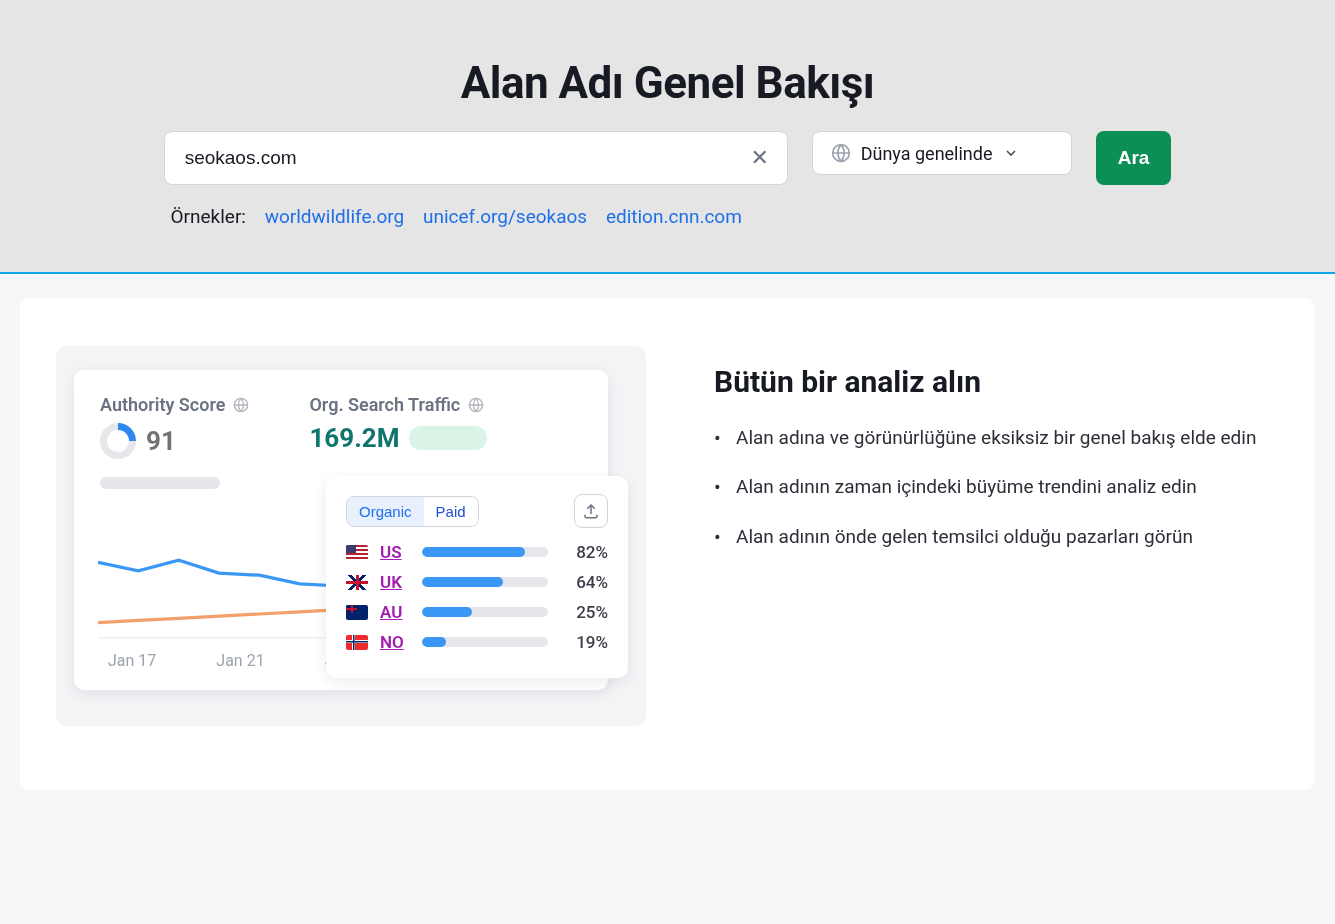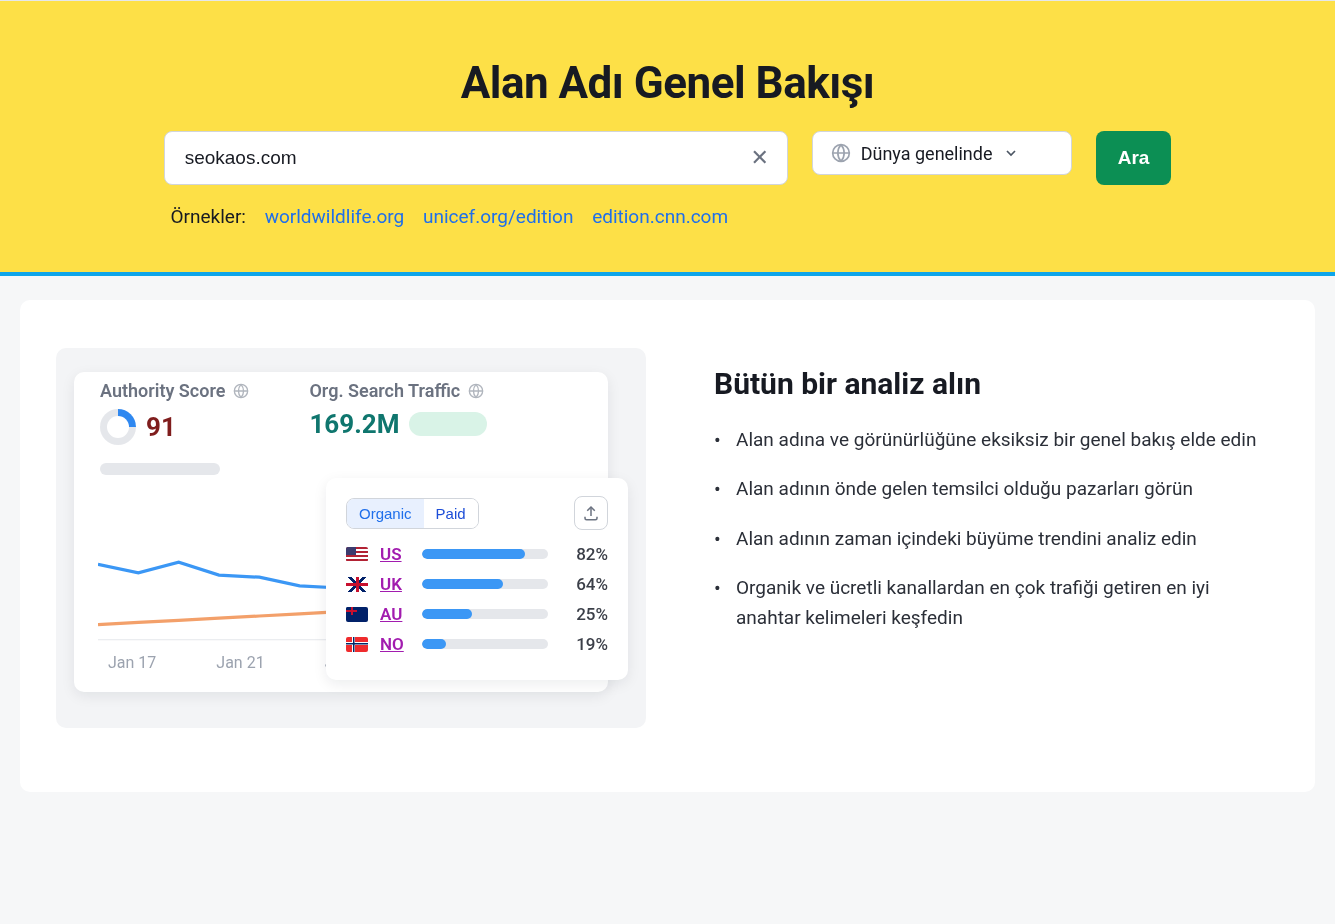--- a/index.html
+++ b/index.html
@@ -3,23 +3,23 @@
 <meta charset="utf-8">
 <style>
 * { margin: 0; padding: 0; box-sizing: border-box; }
 body {
   font-family: -apple-system, BlinkMacSystemFont, "Segoe UI", Roboto, Helvetica, Arial, sans-serif;
   background: #f6f7f8;
   color: #171a22;
   width: 1335px;
 }
 .hero {
-  background: #fde047;
+  background: #e5e5e5;
   border-top: 1px solid #e5e7eb;
-  border-bottom: 4px solid #0ea5e9;
+  border-bottom: 2px solid #0ea5e9;
   padding: 56px 0 44px 0;
   text-align: center;
 }
 .hero h1 {
   font-size: 44px;
   font-weight: 700;
   letter-spacing: -0.5px;
   margin-bottom: 22px;
 }
 .hero .subtitle {
@@ -161,40 +161,40 @@
   border-radius: 10px;
 }
 .card {
   position: absolute;
   background: #fff;
   border-radius: 10px;
   box-shadow: 0 4px 14px rgba(15,23,42,0.08);
 }
 .card-back {
   left: 18px; top: 24px; width: 534px; height: 320px;
-  padding: 8px 26px;
+  padding: 24px 26px;
 }
 .card-back .row { display:flex; gap: 60px; }
 .metric-title {
   color: #6b7280; font-weight: 600; font-size: 18px;
   display: flex; align-items: center; gap: 8px;
 }
 .metric-title .globe-sm { color:#b0b5bd; }
 .auth-score {
   display:flex; align-items:center; gap:10px; margin-top:8px;
 }
 .auth-score .ring {
   width:36px;height:36px;border-radius:50%;
   background: conic-gradient(#2f88f0 0 90deg, #e5e7eb 90deg 360deg);
   position:relative;
 }
 .auth-score .ring::after{
   content:""; position:absolute; inset:7px; background:#fff; border-radius:50%;
 }
-.auth-score .val { color:#7f1d1d; font-size:26px; font-weight:700; }
+.auth-score .val { color:#737373; font-size:26px; font-weight:700; }
 .skeleton { background:#e5e7eb; border-radius:6px; height:12px; width:120px; margin-top:18px;}
 .org-val { color:#0f766e; font-size:26px; font-weight:700; margin-top:8px; display:flex; align-items:center; gap:10px;}
 .org-val .pill { width:78px; height:24px; background:#d9f3e7; border-radius:12px; }
 
 .mini-chart { position:absolute; left:24px; right:26px; bottom:20px; height:140px; }
 .axis-labels { position:absolute; bottom:0; left:10px; right:0; display:flex; gap:60px; color:#9ca3af; font-size:16px;}
 .card-front {
   left: 270px; top: 130px; width: 302px; padding: 18px 20px 16px 20px;
 }
 .seg-row { display:flex; justify-content:space-between; align-items:center; margin-bottom:14px;}
@@ -278,21 +278,21 @@
         </svg>
       </span>
     </div>
 
     <button class="search-btn">Ara</button>
   </div>
 
   <div class="examples-row">
     <span>Örnekler:</span>
     <a href="#">worldwildlife.org</a>
-    <a href="#">unicef.org/edition</a>
+    <a href="#">unicef.org/seokaos</a>
     <a href="#">edition.cnn.com</a>
   </div>
 </section>
 
 <section class="feature-section">
   <div class="widget-area">
 
     <div class="card card-back">
       <div class="row">
         <div>
@@ -393,18 +393,17 @@
           </div>
         </div>
     </div>
 
   </div>
 
   <div class="feature-text">
     <h2>Bütün bir analiz alın</h2>
     <ul id="bullet-list">
         <li>Alan adına ve görünürlüğüne eksiksiz bir genel bakış elde edin</li>
+        <li>Alan adının zaman içindeki büyüme trendini analiz edin</li>
         <li>Alan adının önde gelen temsilci olduğu pazarları görün</li>
-        <li>Alan adının zaman içindeki büyüme trendini analiz edin</li>
-        <li>Organik ve ücretli kanallardan en çok trafiği getiren en iyi anahtar kelimeleri keşfedin</li>
       </ul>
   </div>
 </section>
 
 </body></html>

